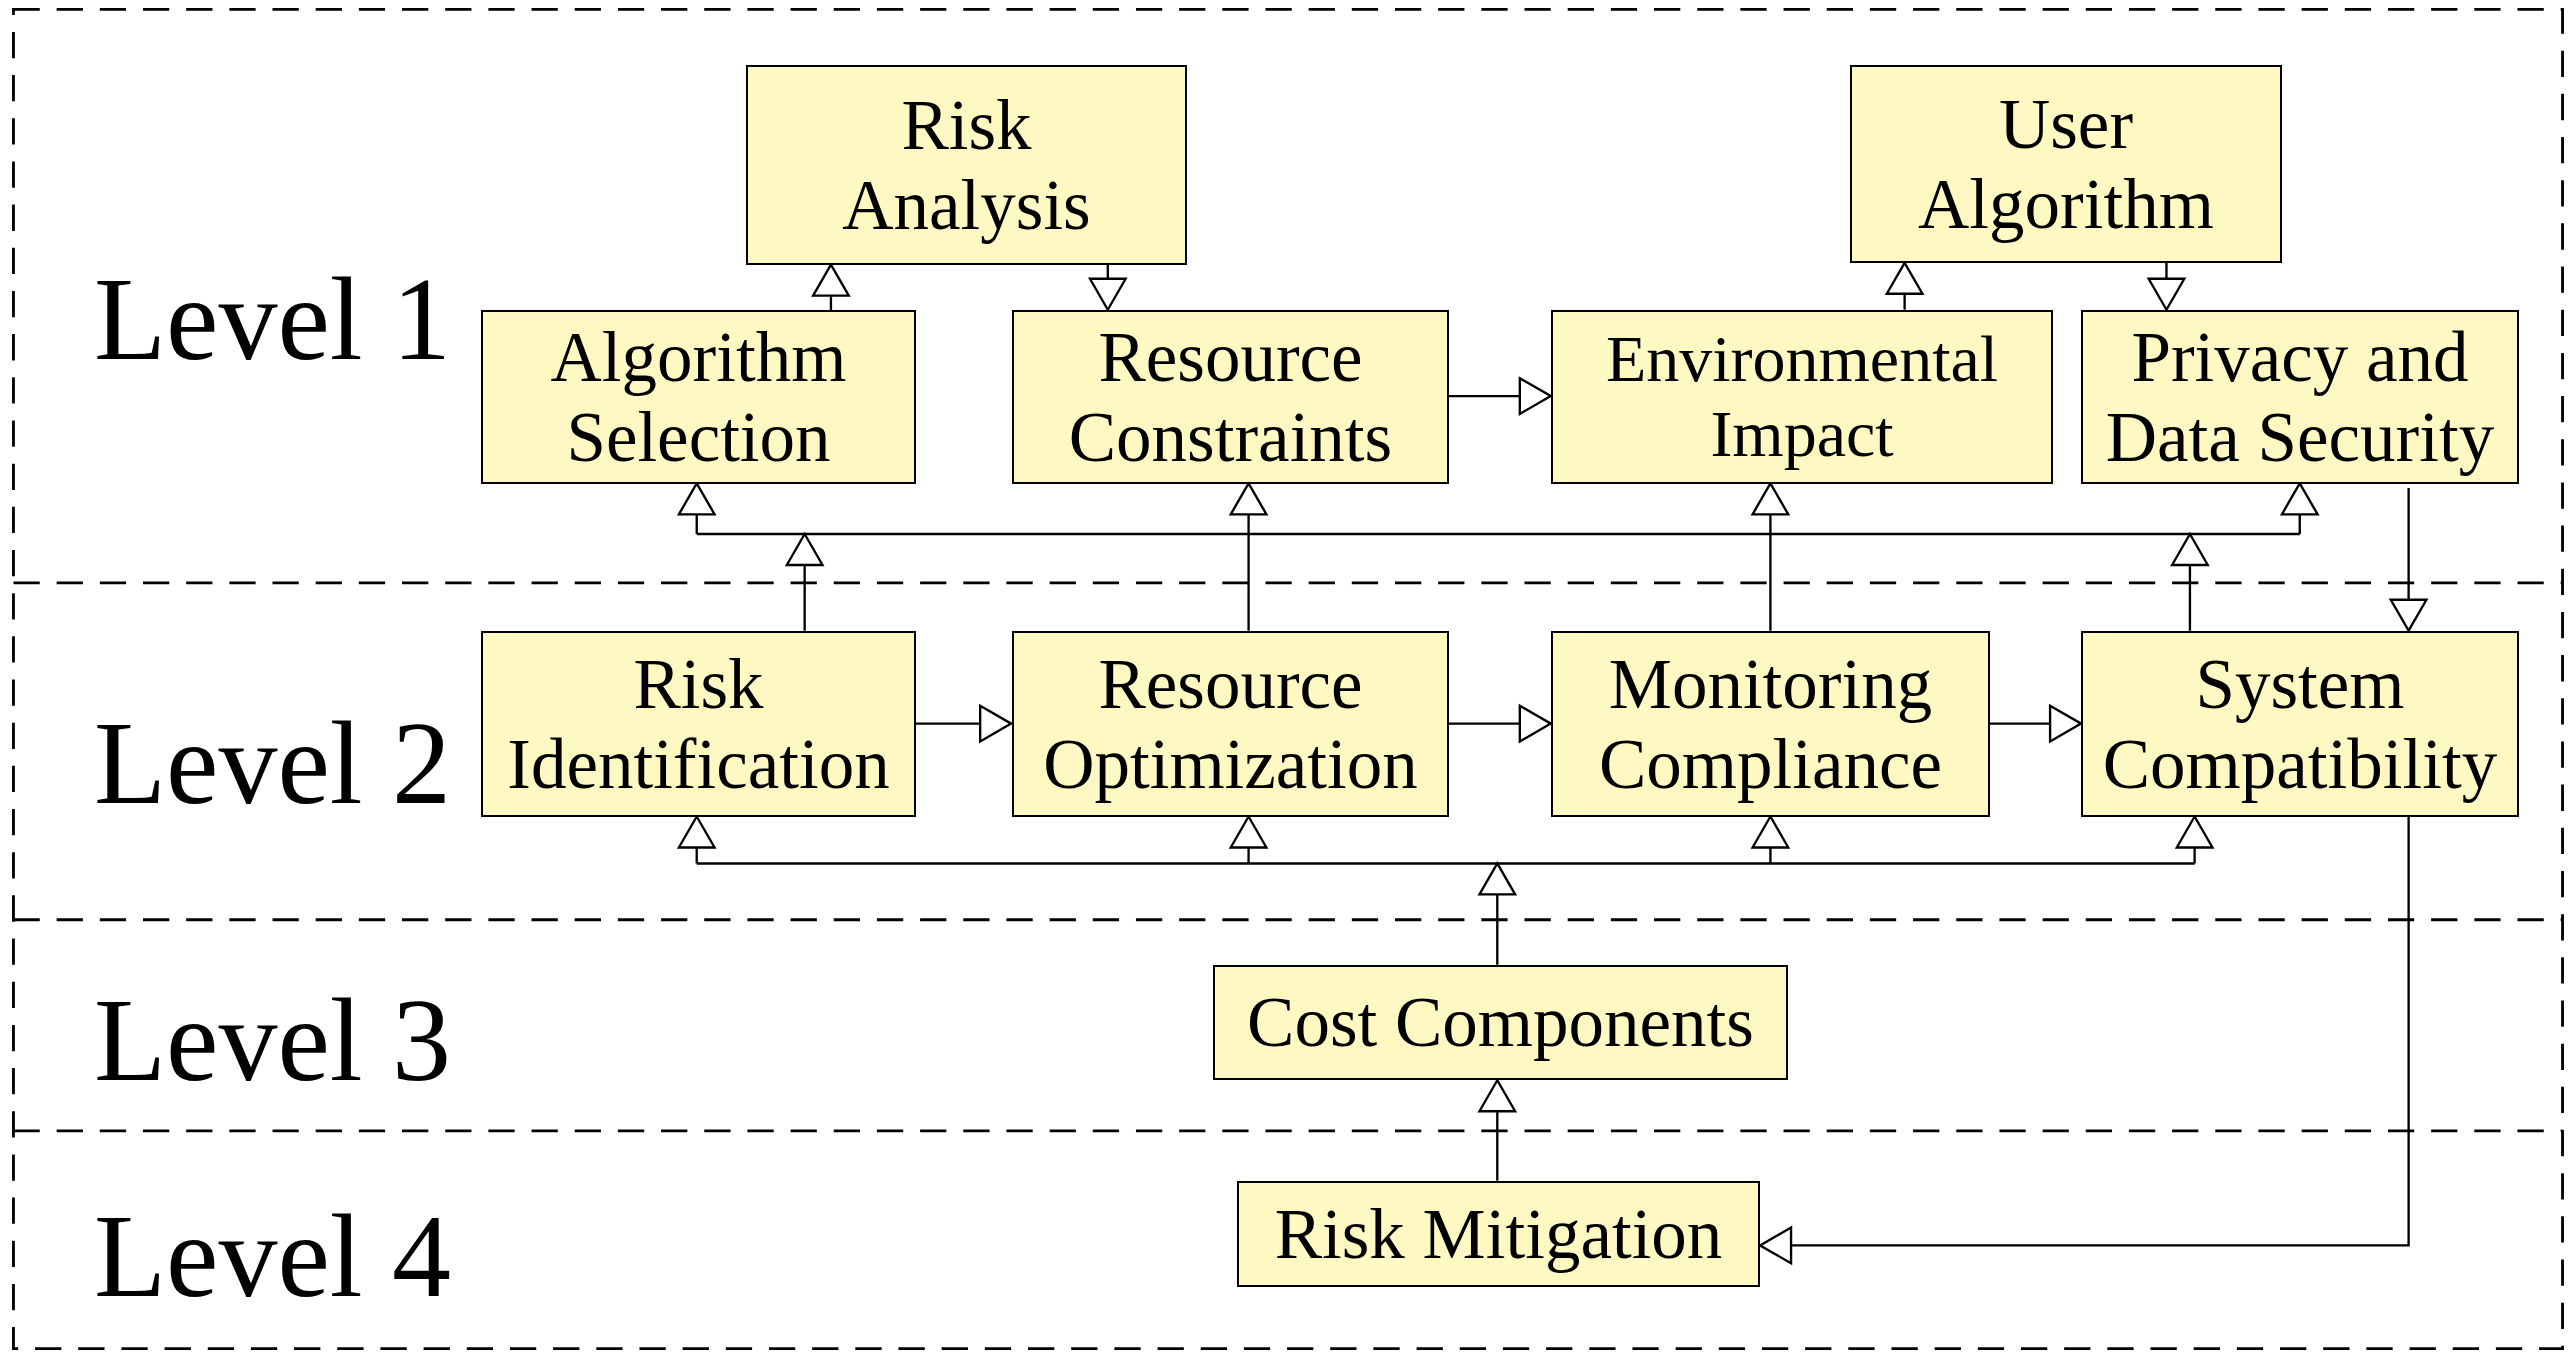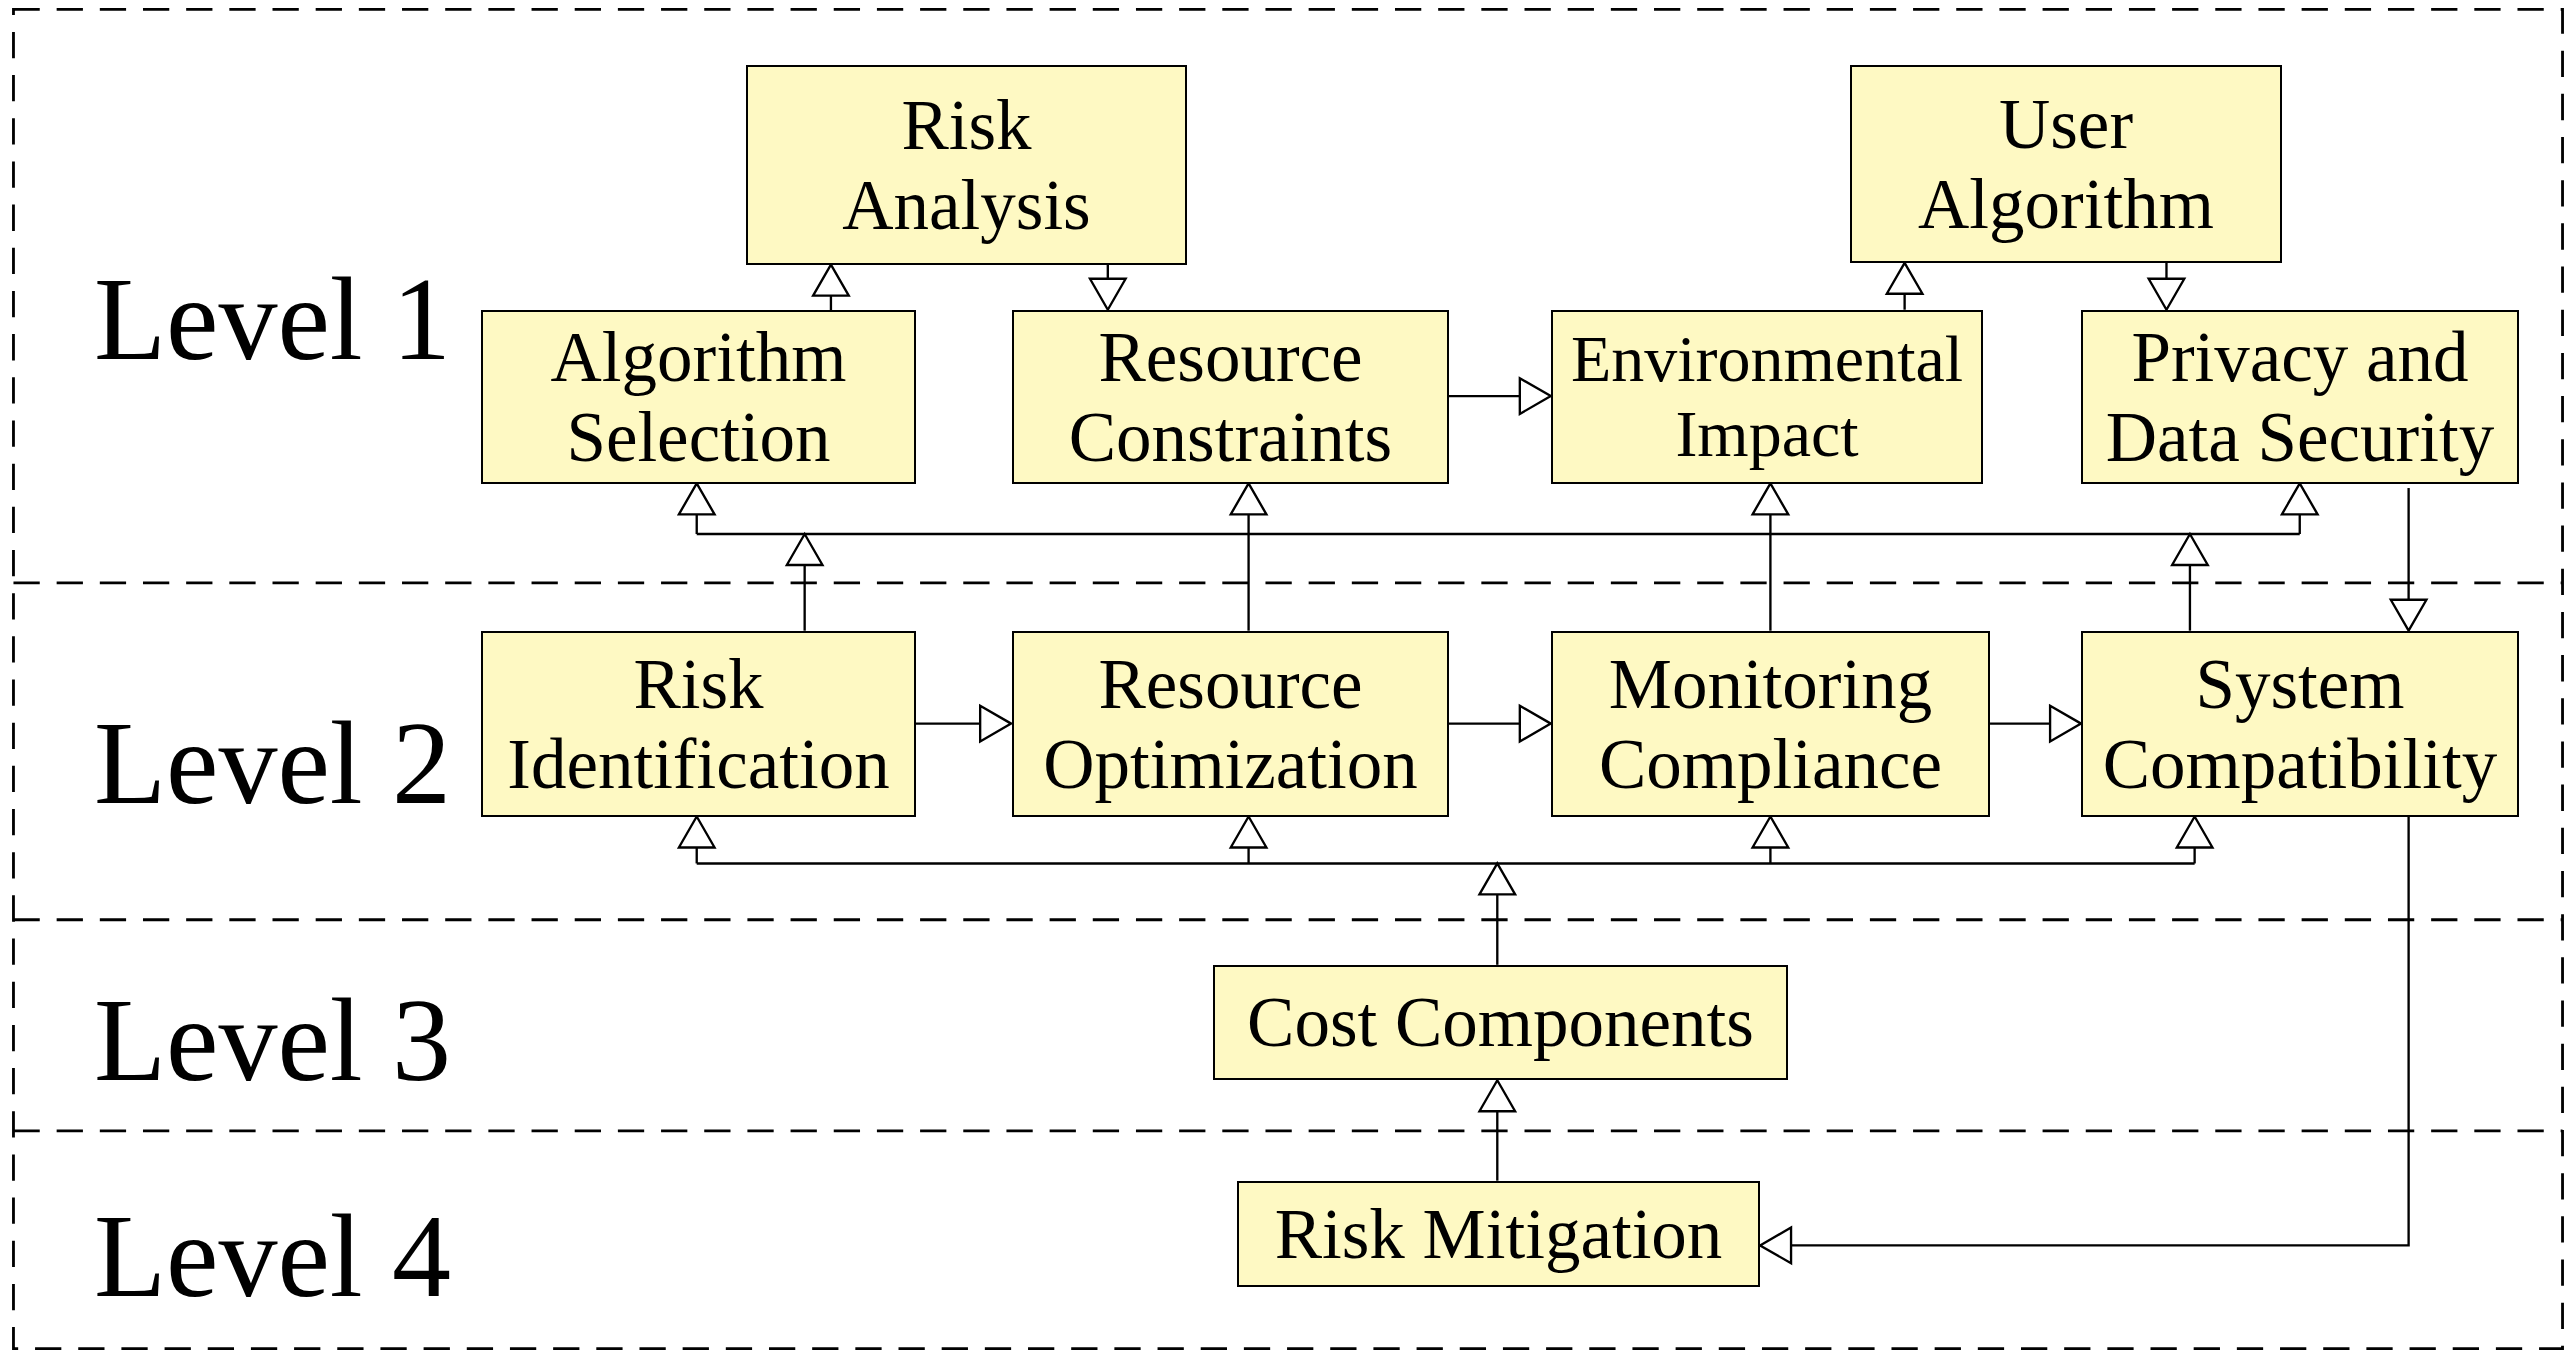--- a/index.html
+++ b/index.html
@@ -141,21 +141,21 @@
   </div>
 
   <div class="node" style="left:481px;top:310px;width:435px;height:174px;">
     <span>Algorithm</span>
     <span>Selection</span>
   </div>
   <div class="node" style="left:1012px;top:310px;width:437px;height:174px;">
     <span>Resource</span>
     <span>Constraints</span>
   </div>
-  <div class="node small-text" style="left:1551px;top:310px;width:432px;height:174px;">
+  <div class="node small-text" style="left:1551px;top:310px;width:502px;height:174px;">
     <span>Environmental</span>
     <span>Impact</span>
   </div>
   <div class="node" style="left:2081px;top:310px;width:438px;height:174px;">
     <span>Privacy and</span>
     <span>Data Security</span>
   </div>
 
   <div class="node" style="left:481px;top:631px;width:435px;height:186px;">
     <span>Risk</span>

